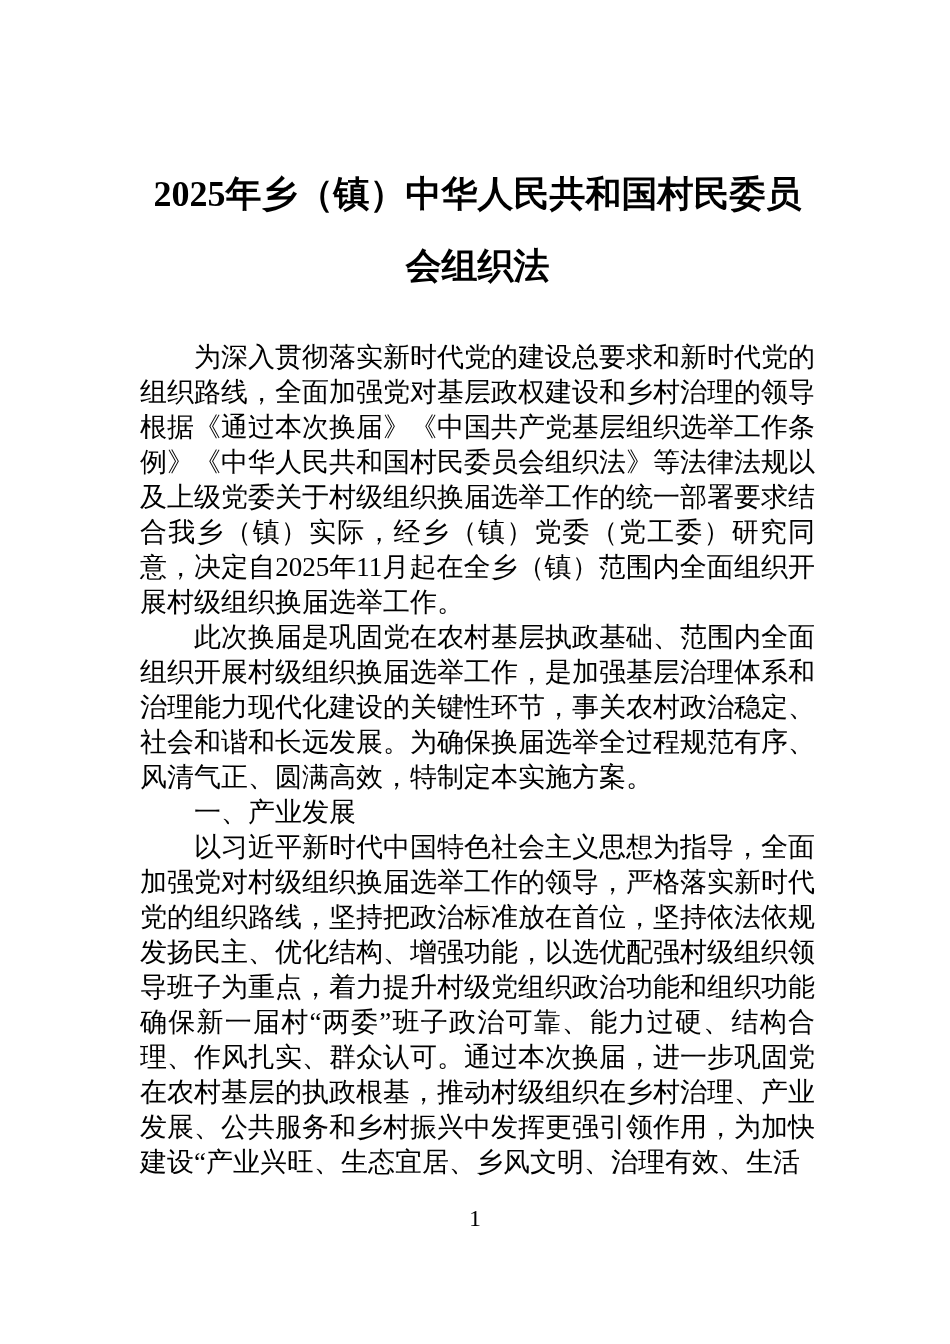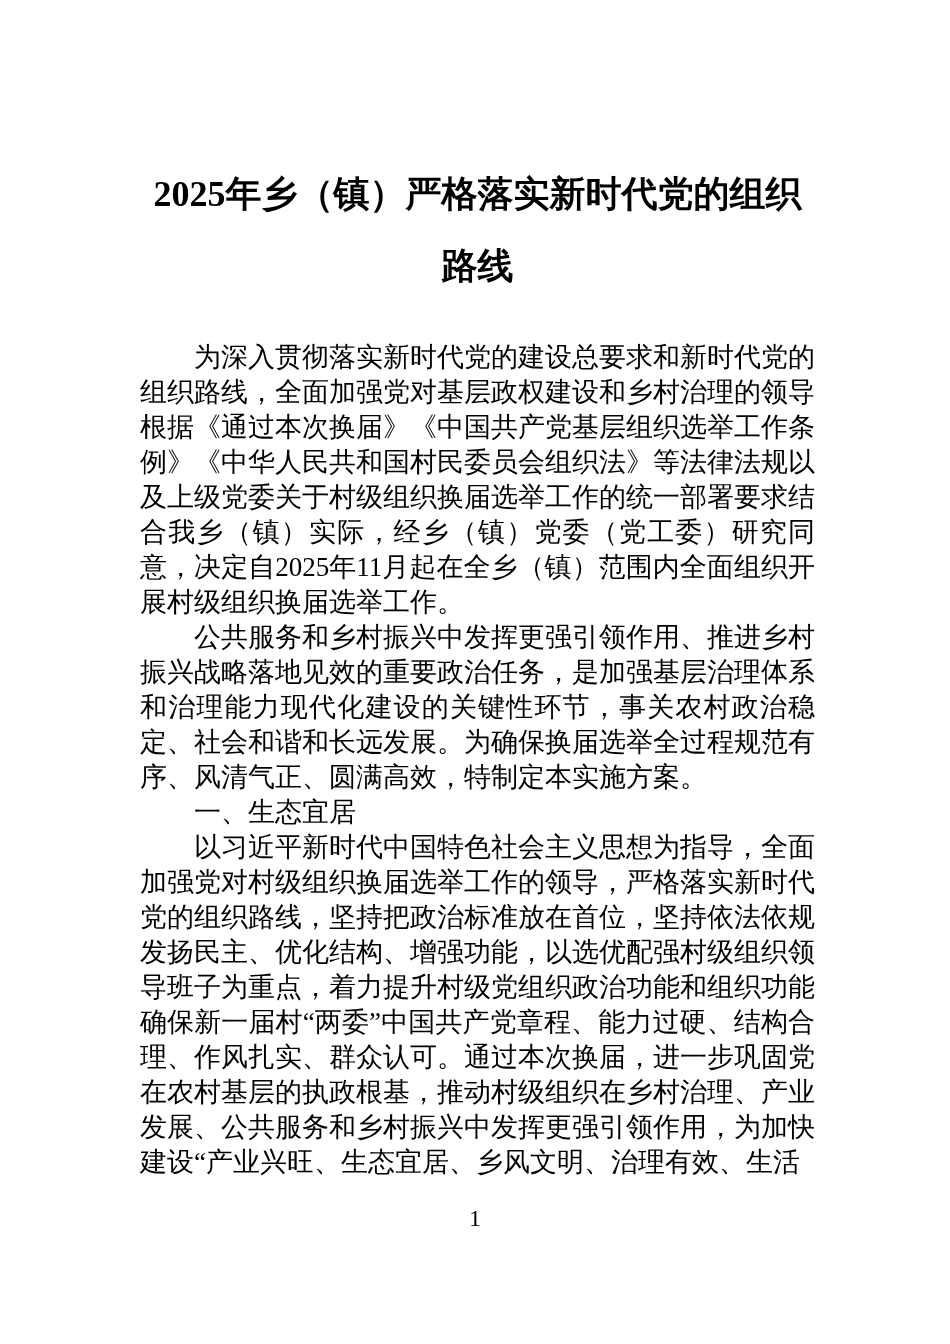--- a/index.html
+++ b/index.html
@@ -47,26 +47,26 @@
   .page-number {
     font-size: 24px;
     color: #000000;
   }
 </style>
 </head>
 <body>
 
 <div class="page">
 
-  <h1 class="doc-title">2025年乡（镇）严格落实新时代党的组织路线</h1>
+  <h1 class="doc-title">2025年乡（镇）中华人民共和国村民委员会组织法</h1>
 
   <div class="doc-body">
     <p class="para">为深入贯彻落实新时代党的建设总要求和新时代党的组织路线，全面加强党对基层政权建设和乡村治理的领导根据《通过本次换届》《中国共产党基层组织选举工作条例》《中华人民共和国村民委员会组织法》等法律法规以及上级党委关于村级组织换届选举工作的统一部署要求结合我乡（镇）实际，经乡（镇）党委（党工委）研究同意，决定自2025年11月起在全乡（镇）范围内全面组织开展村级组织换届选举工作。</p>
-    <p class="para">公共服务和乡村振兴中发挥更强引领作用、推进乡村振兴战略落地见效的重要政治任务，是加强基层治理体系和治理能力现代化建设的关键性环节，事关农村政治稳定、社会和谐和长远发展。为确保换届选举全过程规范有序、风清气正、圆满高效，特制定本实施方案。</p>
-    <p class="section-heading">一、生态宜居</p>
-    <p class="para">以习近平新时代中国特色社会主义思想为指导，全面加强党对村级组织换届选举工作的领导，严格落实新时代党的组织路线，坚持把政治标准放在首位，坚持依法依规发扬民主、优化结构、增强功能，以选优配强村级组织领导班子为重点，着力提升村级党组织政治功能和组织功能确保新一届村“两委”中国共产党章程、能力过硬、结构合理、作风扎实、群众认可。通过本次换届，进一步巩固党在农村基层的执政根基，推动村级组织在乡村治理、产业发展、公共服务和乡村振兴中发挥更强引领作用，为加快建设“产业兴旺、生态宜居、乡风文明、治理有效、生活</p>
+    <p class="para">此次换届是巩固党在农村基层执政基础、范围内全面组织开展村级组织换届选举工作，是加强基层治理体系和治理能力现代化建设的关键性环节，事关农村政治稳定、社会和谐和长远发展。为确保换届选举全过程规范有序、风清气正、圆满高效，特制定本实施方案。</p>
+    <p class="section-heading">一、产业发展</p>
+    <p class="para">以习近平新时代中国特色社会主义思想为指导，全面加强党对村级组织换届选举工作的领导，严格落实新时代党的组织路线，坚持把政治标准放在首位，坚持依法依规发扬民主、优化结构、增强功能，以选优配强村级组织领导班子为重点，着力提升村级党组织政治功能和组织功能确保新一届村“两委”班子政治可靠、能力过硬、结构合理、作风扎实、群众认可。通过本次换届，进一步巩固党在农村基层的执政根基，推动村级组织在乡村治理、产业发展、公共服务和乡村振兴中发挥更强引领作用，为加快建设“产业兴旺、生态宜居、乡风文明、治理有效、生活</p>
   </div>
 
   <div class="page-footer">
     <span class="page-number">1</span>
   </div>
 
 </div>
 
 </body></html>

